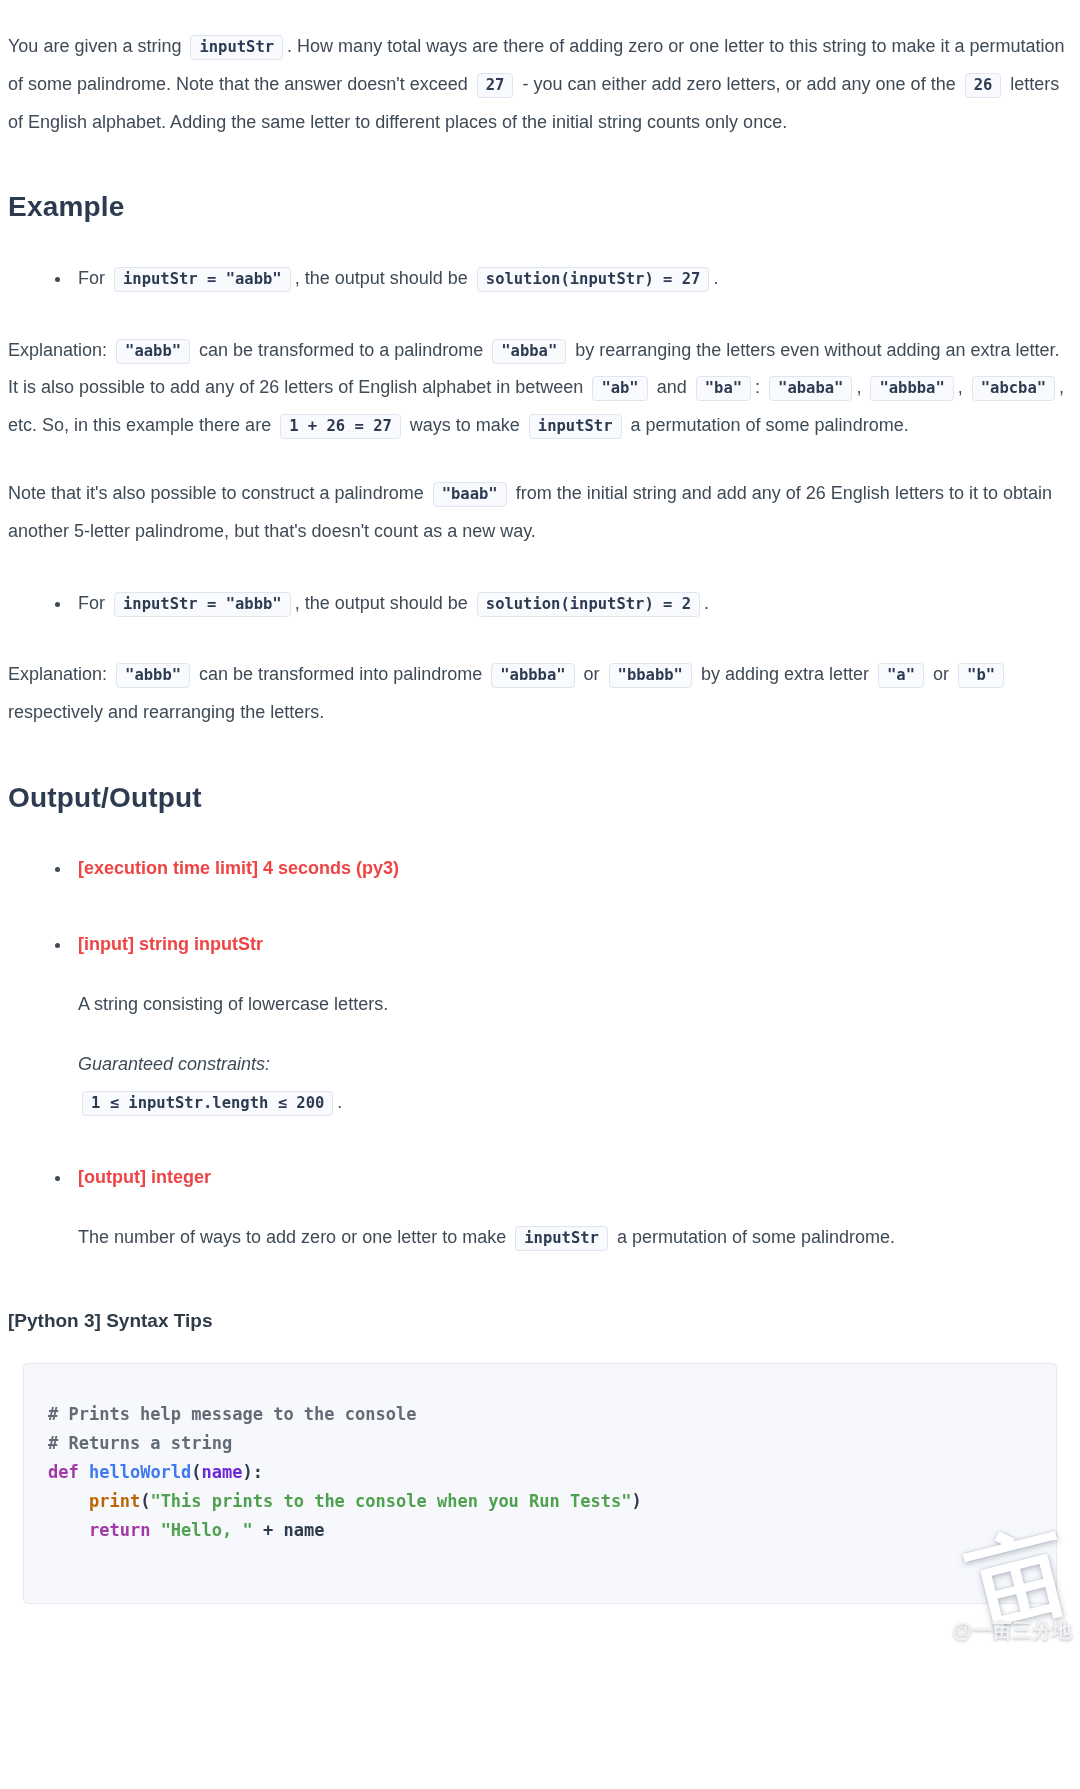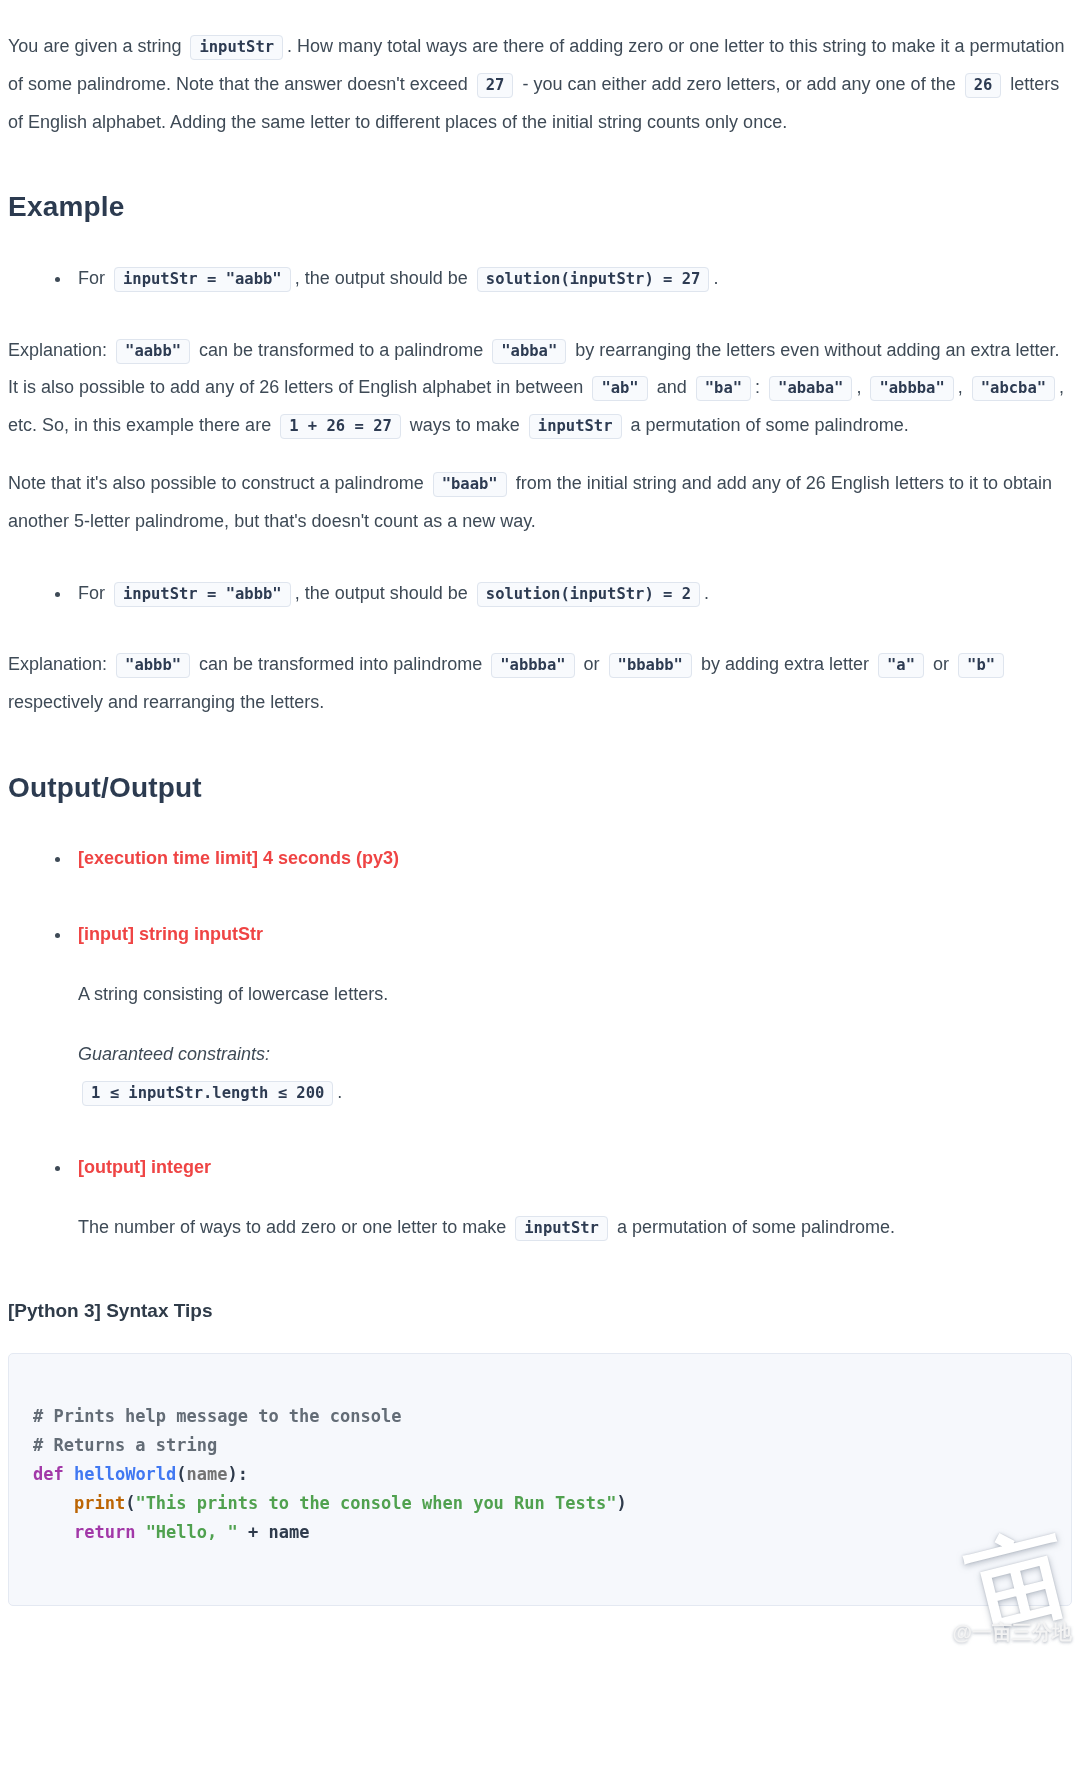--- a/index.html
+++ b/index.html
@@ -6,21 +6,21 @@
   body {
     width: 1080px;
     box-sizing: border-box;
     padding: 14px 8px 44px 8px;
     font-family: "Liberation Sans", sans-serif;
     font-size: 18px;
     line-height: 2.1;
     color: #3e4a56;
   }
   main { display: block; }
-  p { margin: 20px 0; }
+  p { margin: 30px 0; }
   p.first { margin-top: 14px; }
   h2 {
     font-size: 28px;
     font-weight: 700;
     color: #2c3b50;
     line-height: 1.3;
     margin: 48px 0 10px 0;
     letter-spacing: 0.2px;
   }
   ul { list-style: disc; margin: 34px 0; padding-left: 64px; }
@@ -42,37 +42,37 @@
   }
   .tips-heading {
     font-weight: 700;
     font-size: 19px;
     color: #2f3b49;
     margin: 50px 0 0 0;
     line-height: 1.5;
   }
   .code-wrap { position: relative; margin-top: 28px; }
   pre.code-block {
-    margin: 0;
+    margin: 15px;
     background: #f6f8fc;
     border: 1px solid #e4e9f2;
     border-radius: 5px;
-    padding: 48px 26px 58px 24px;
+    padding: 36px 26px 58px 24px;
     font-family: "DejaVu Sans Mono", "Liberation Mono", monospace;
     font-size: 17px;
     font-weight: 700;
     line-height: 29px;
     color: #2f3b4c;
     overflow: hidden;
   }
   .code-line { white-space: pre; }
   .tok-com { color: #636c76; }
   .tok-kw  { color: #a238a8; }
   .tok-fn  { color: #4078f2; }
-  .tok-arg { color: #737373; text-align: center; }
+  .tok-arg { color: #6d28d9; text-align: center; }
   .tok-bi  { color: #bc6504; }
   .tok-str { color: #50a14f; }
   .tok-pl  { color: #2f3b4c; }
   .wm-char {
     position: absolute;
     right: 4px;
     bottom: -24px;
     font-family: "DejaVu Serif", serif;
     font-size: 98px;
     line-height: 1;

